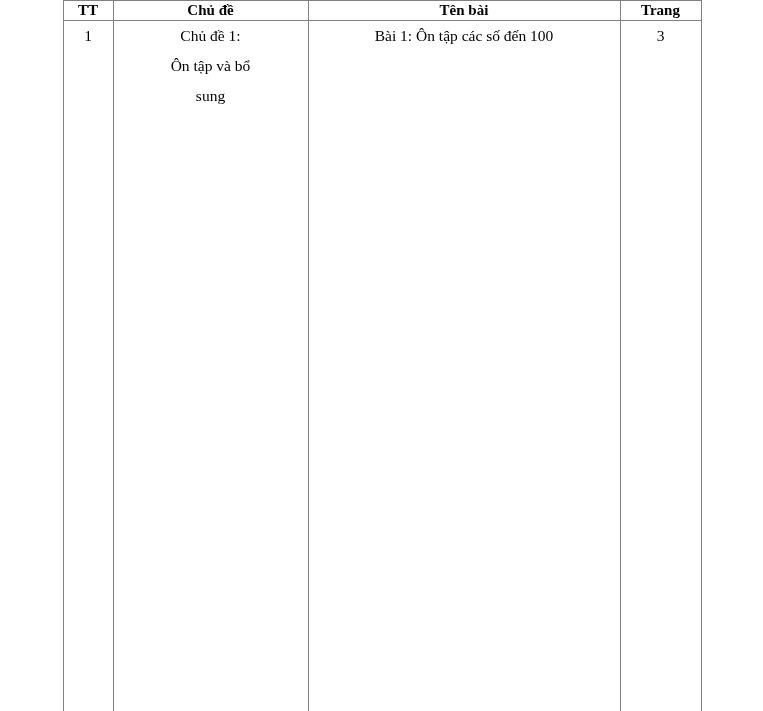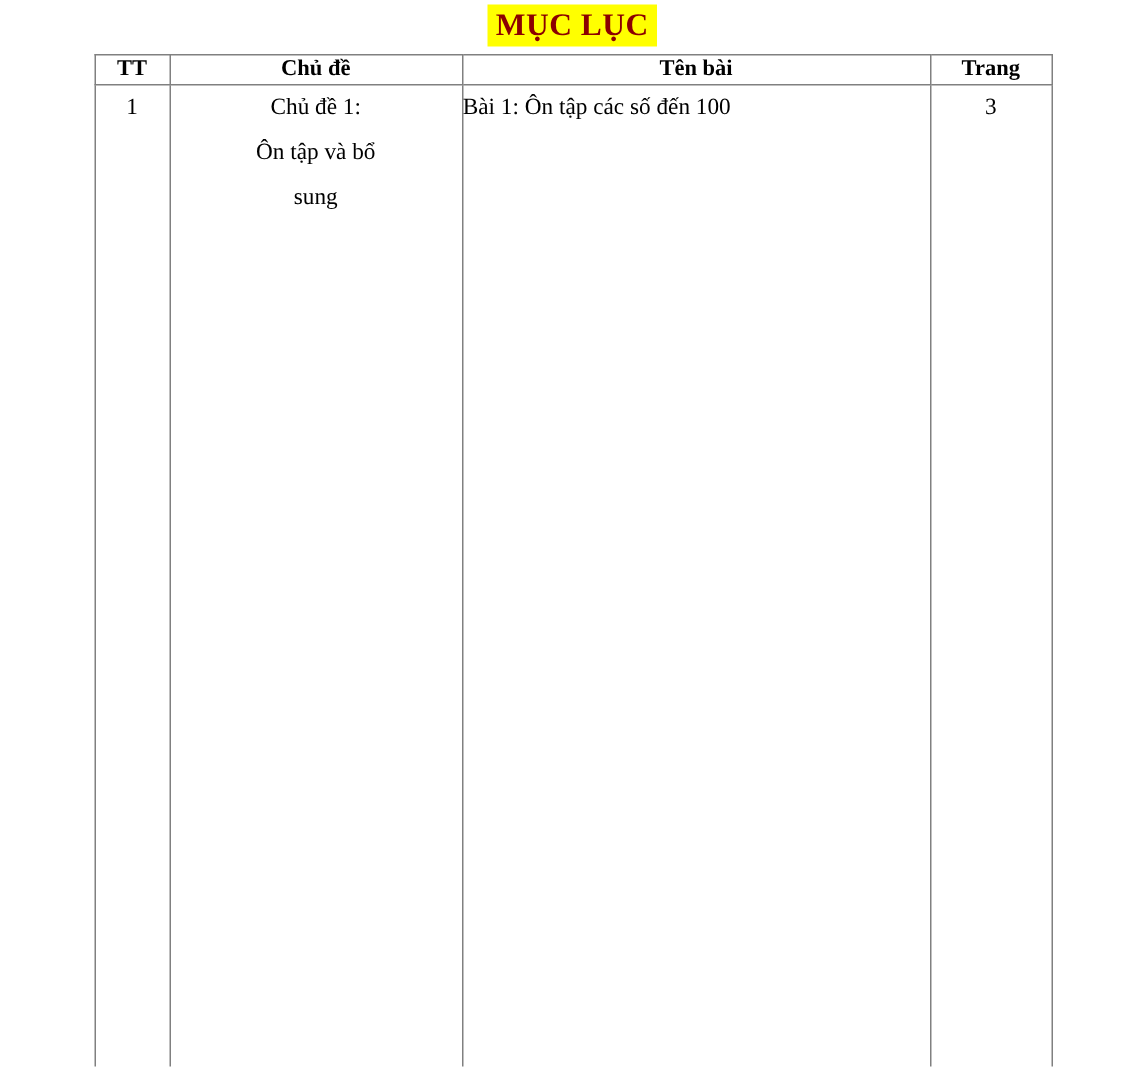--- a/index.html
+++ b/index.html
@@ -107,43 +107,40 @@
     font-size: 15.5px;
     hyphens: none;
   }
   td.name.single {
     text-align: left;
   }
   td.name .ln {
     display: block;
   }
   td.name .ln.last {
-    text-align: left;
+    text-align: center;
   }
 
   
   td.page {
     text-align: center;
     vertical-align: top;
     padding: 4px 2px 4px 2px;
     line-height: 30px;
     font-size: 15.5px;
   }
   td.tt {
     line-height: 30px;
   }
 </style>
 </head>
 <body>
 
 <div class="page">
 
-  <div class="title-wrap">
-    <span class="title">MỤC LỤC</span>
-  </div>
 
   <div class="toc-wrap">
     <table class="toc">
       <colgroup>
         <col class="c-tt">
         <col class="c-topic">
         <col class="c-name">
         <col class="c-page">
       </colgroup>
       <thead>

